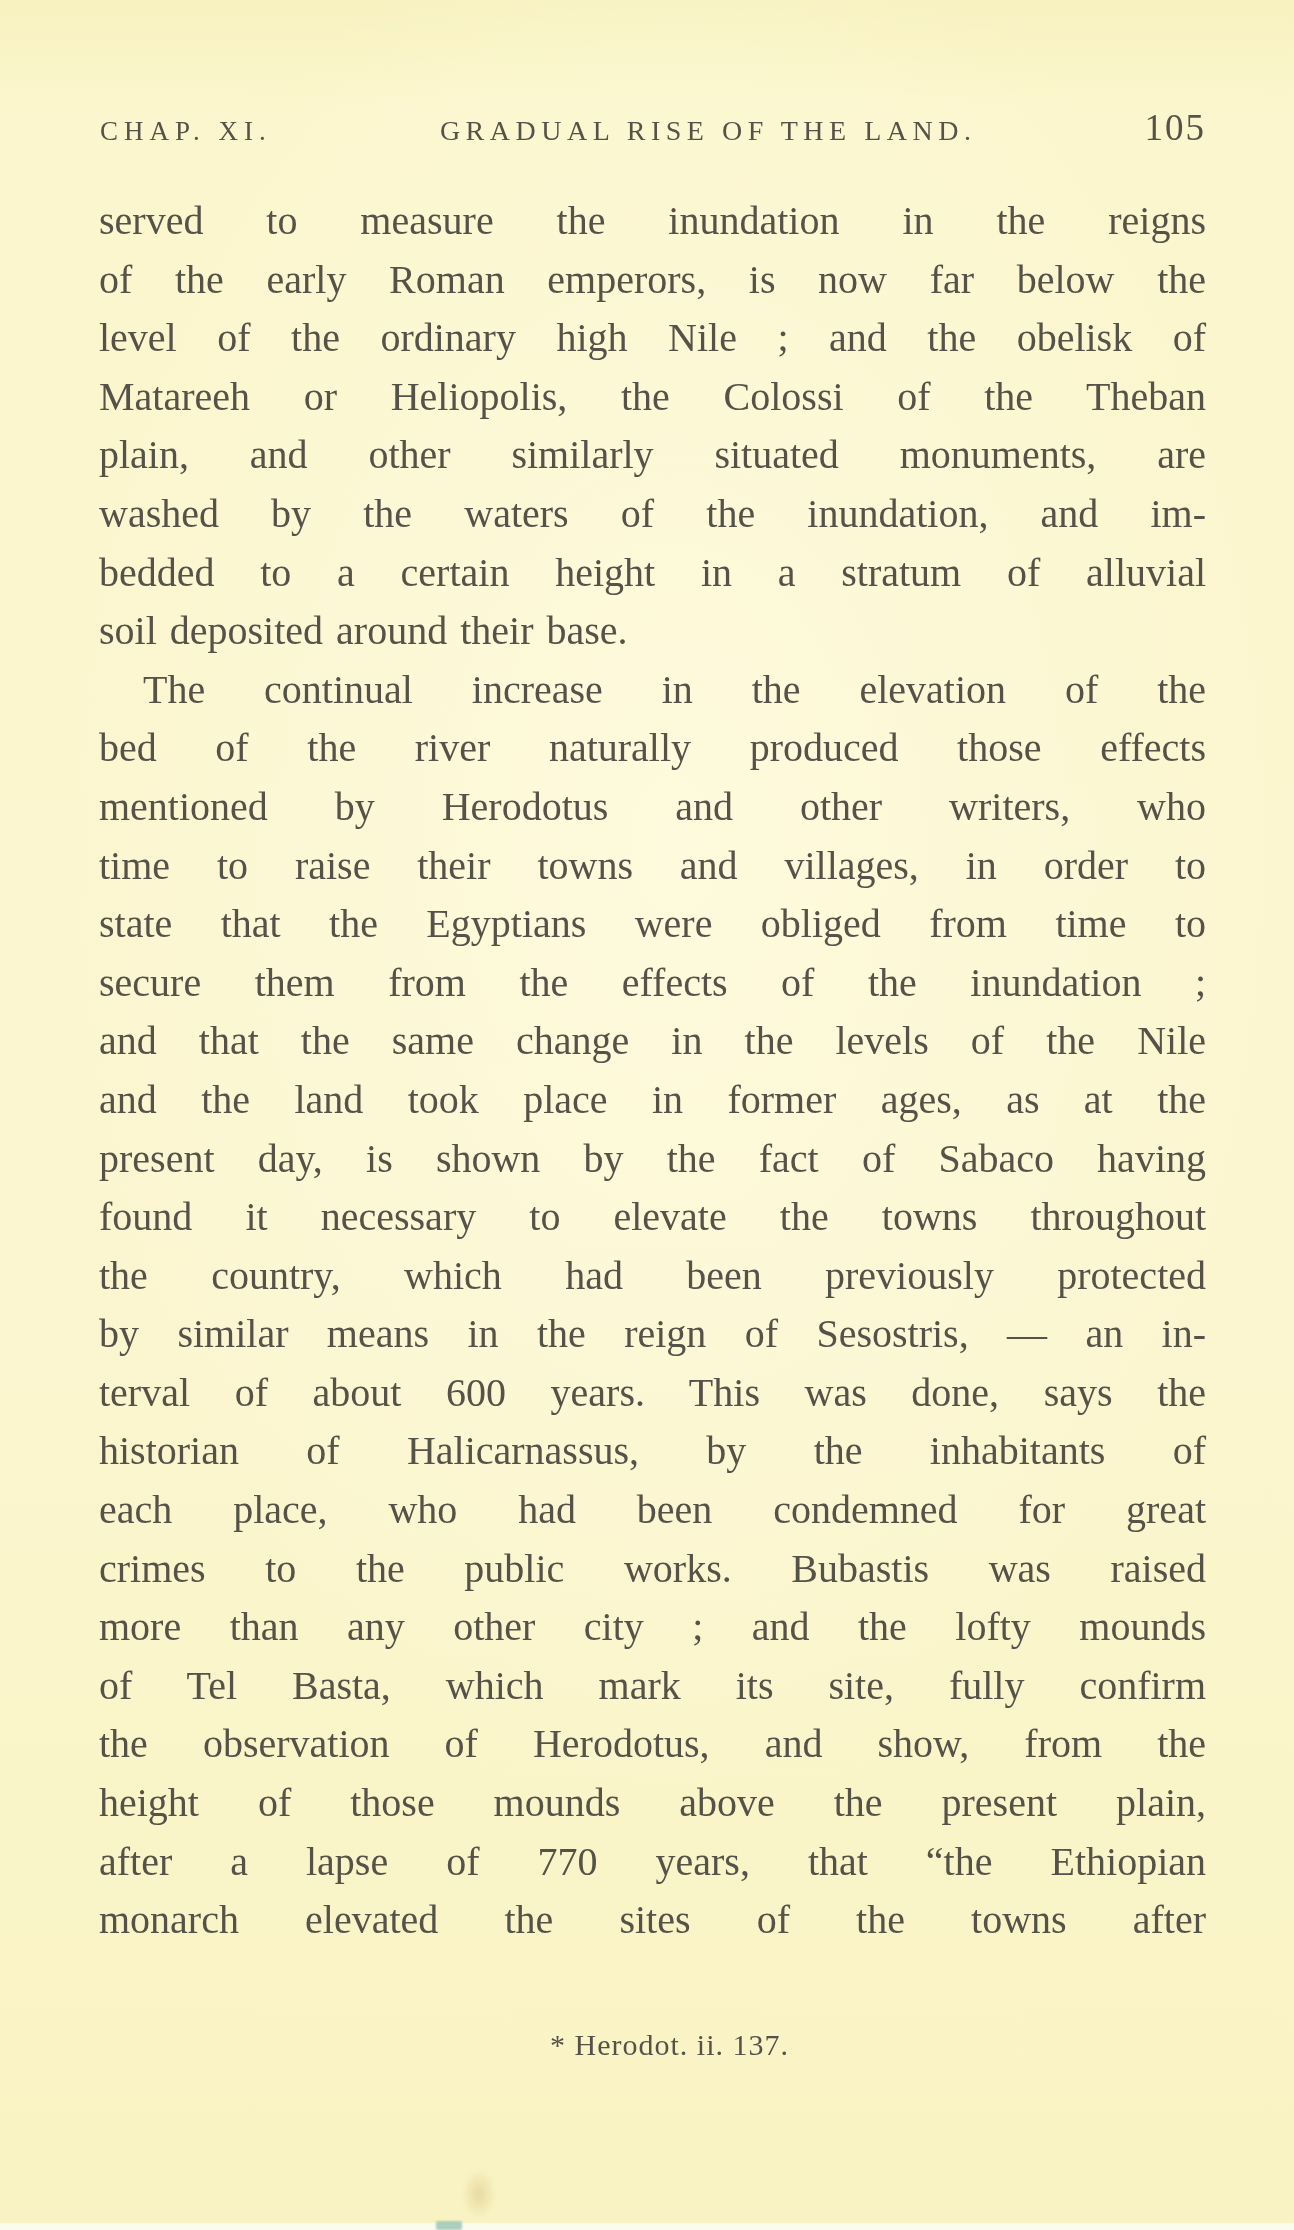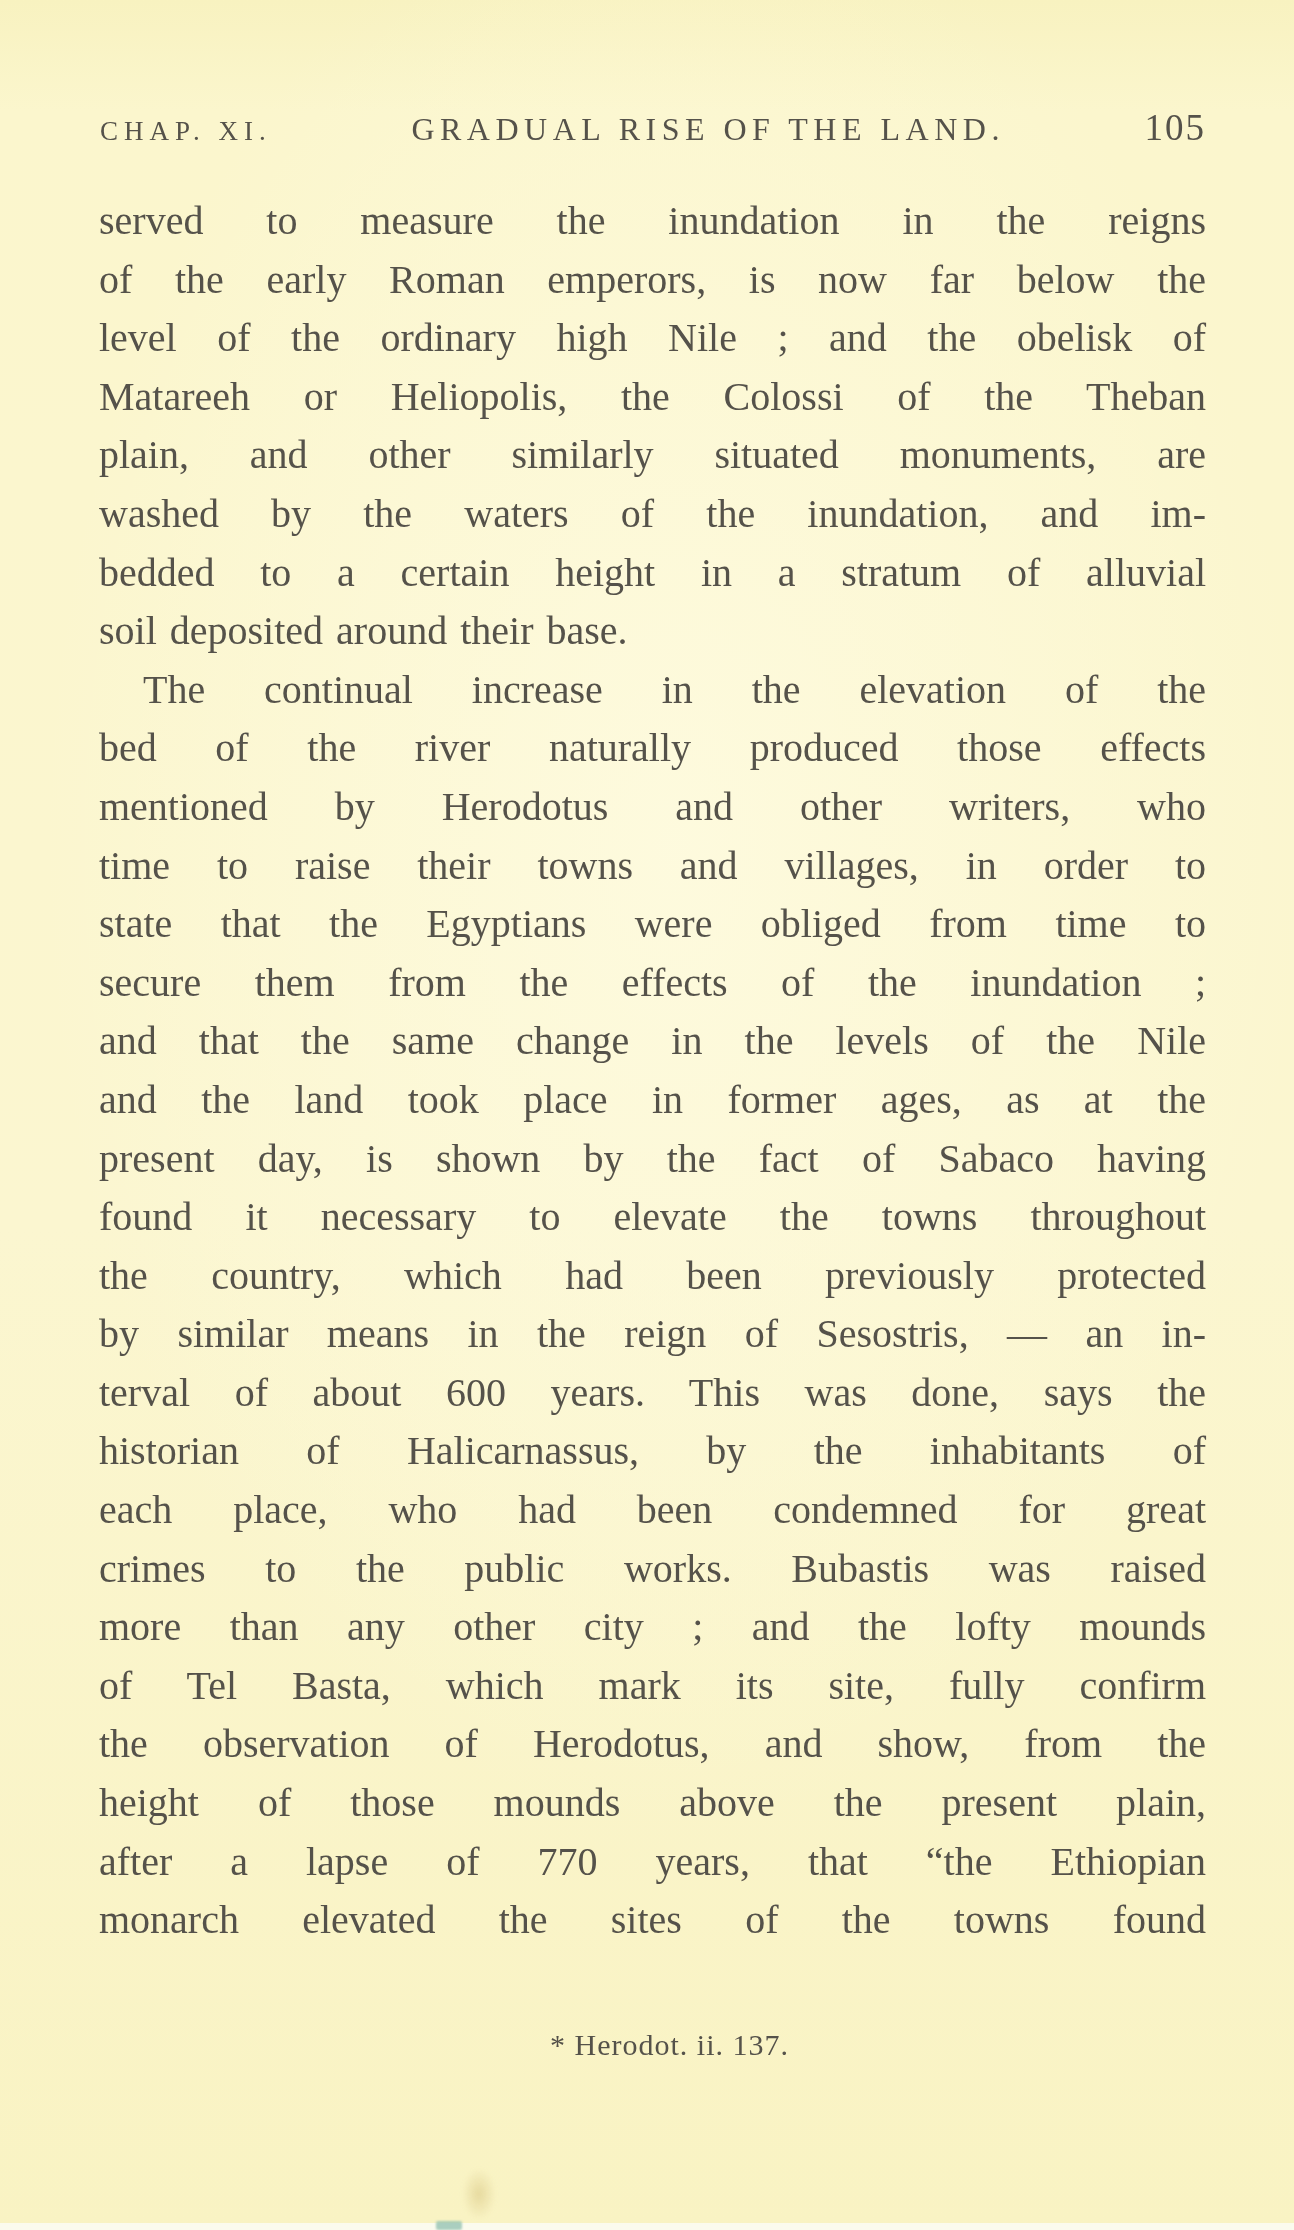--- a/index.html
+++ b/index.html
@@ -17,21 +17,21 @@
   .running-head {
     position: absolute;
     left: 100px; top: 106px; width: 1106px;
     display: flex; align-items: baseline; justify-content: space-between;
   }
   .chap {
     font-size: 27px; letter-spacing: 6px; white-space: nowrap;
     color: var(--ink, #55524a);
   }
   .head-title {
-    font-size: 32px; letter-spacing: 5.5px; white-space: nowrap;
+    font-size: 28px; letter-spacing: 5.5px; white-space: nowrap;
     color: var(--ink, #55524a);
   }
   .folio { font-size: 37px; letter-spacing: 2px; }
   .body-text {
     position: absolute;
     left: 99px; top: 192px; width: 1107px;
     font-size: 40px;
     line-height: 58.6px;
     word-spacing: 3px;
   }
@@ -95,21 +95,21 @@
       <div class="line just">by similar means in the reign of Sesostris, — an in-</div>
       <div class="line just">terval of about 600 years.  This was done, says the</div>
       <div class="line just">historian of Halicarnassus, by the inhabitants of</div>
       <div class="line just">each place, who had been condemned for great</div>
       <div class="line just">crimes to the public works.  Bubastis was raised</div>
       <div class="line just">more than any other city ;  and the lofty mounds</div>
       <div class="line just">of Tel Basta, which mark its site, fully confirm</div>
       <div class="line just">the observation of Herodotus, and show, from the</div>
       <div class="line just">height of those mounds above the present plain,</div>
       <div class="line just">after a lapse of 770 years, that “the Ethiopian</div>
-      <div class="line just">monarch elevated the sites of the towns found</div>
+      <div class="line just">monarch elevated the sites of the towns after</div>
     </div>
 
   <div class="footnote">* Herodot. ii. 137.</div>
 
   <div class="scan-smudge"></div>
   <div class="scan-bottom-edge"></div>
   <div class="scan-mark"></div>
 
 </div>
 

